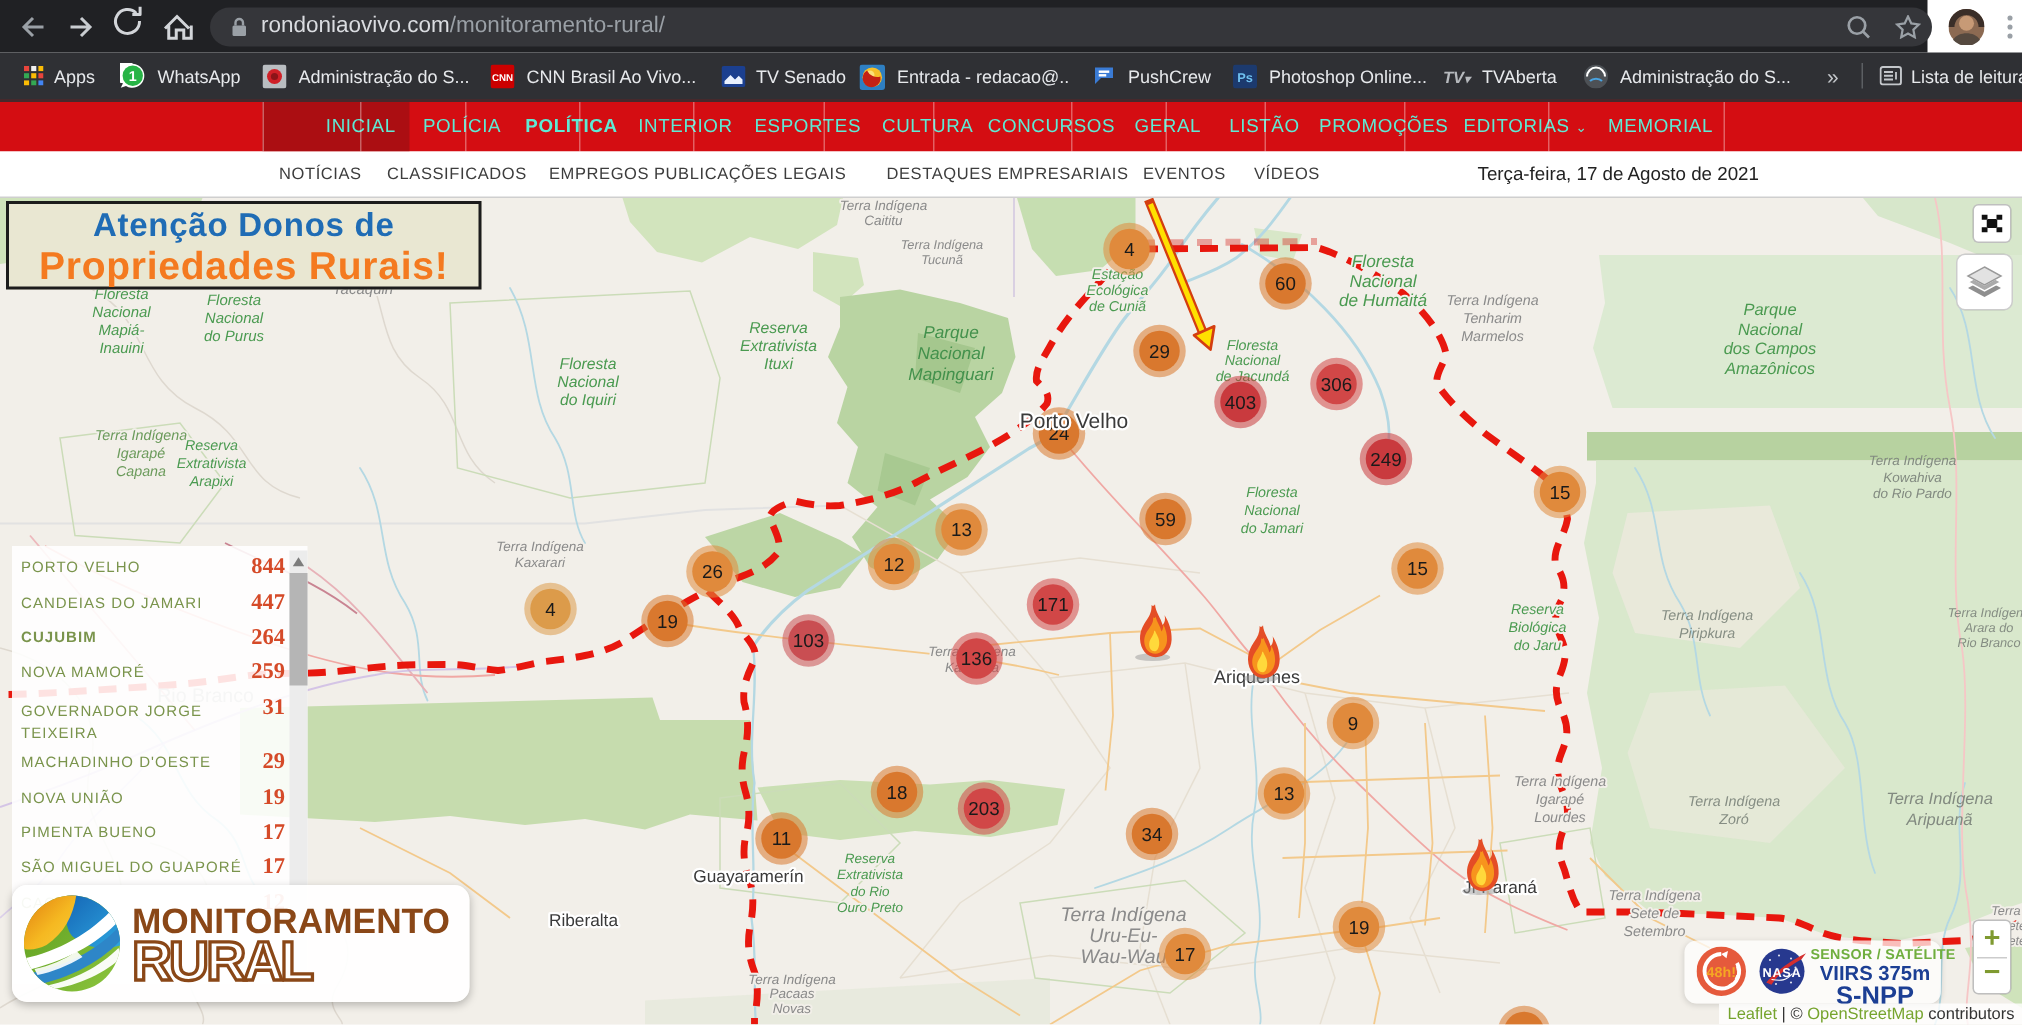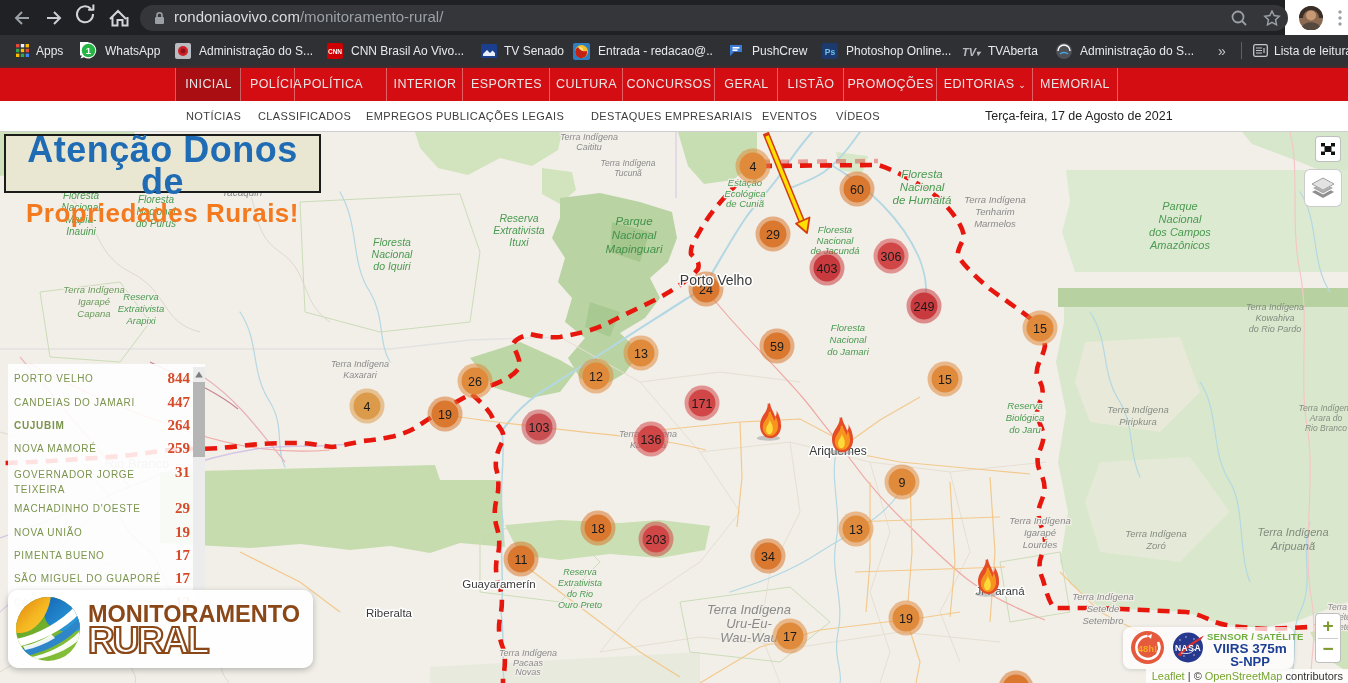--- a/index.html
+++ b/index.html
@@ -4,28 +4,28 @@
 <style>
   html,body{margin:0;padding:0;width:1348px;height:683px;overflow:hidden;
     font-family:"Liberation Sans",sans-serif;background:#fff;}
   .abs{position:absolute;}
   #chrome{position:absolute;left:0;top:0;width:1285px;height:35px;background:#202124;}
   #pill{position:absolute;left:140px;top:5px;width:1148px;height:26px;border-radius:13px;background:#35363a;}
   #bookbar{position:absolute;left:0;top:35px;width:1348px;height:31px;background:#2f3034;}
   .bktxt{position:absolute;top:9px;font-size:12px;color:#e7e9ec;white-space:nowrap;}
   #darkstrip{position:absolute;left:0;top:66px;width:1348px;height:2px;background:#46292c;}
   #rednav{position:absolute;left:0;top:68px;width:1348px;height:33px;background:#d40d12;}
-  .rcell{position:absolute;top:0;height:33px;line-height:33px;text-align:center;color:#e5e5e5;
-     font-size:12.5px;letter-spacing:.4px;border-left:1px solid rgba(255,255,255,.35);}
+  .rcell{position:absolute;top:0;height:33px;line-height:33px;text-align:center;color:#5eead4;
+     font-size:12.5px;letter-spacing:.4px;border-left:1px solid rgba(255,255,255,.35);padding-left:32px;}
   #subnav{position:absolute;left:0;top:101px;width:1348px;height:30px;background:#fff;border-bottom:1px solid #cfcfcf;}
   .scell{position:absolute;top:0;height:30px;line-height:30px;color:#3d3d3d;font-size:11px;letter-spacing:.4px;white-space:nowrap;}
   #map{position:absolute;left:0;top:132px;width:1348px;height:551px;background:#f2efe9;overflow:hidden;}
   #atenbox{position:absolute;left:4px;top:2px;width:313px;height:54px;background:#e9e7d2;
     border:2px solid #1c1c1c;text-align:center;font-weight:bold;line-height:25px;padding-top:1px;}
-  #atenbox .l1{color:#1f6cb5;font-size:36px;letter-spacing:.5px;}
+  #atenbox .l1{color:#1f6cb5;font-size:22px;letter-spacing:.5px;}
   #atenbox .l2{color:#f47a20;font-size:26px;letter-spacing:.5px;}
   #listpanel{position:absolute;left:8px;top:232px;width:197px;height:292px;background:rgba(255,255,255,.88);}
   .lrow{position:absolute;left:6px;font-size:10px;letter-spacing:.7px;color:#7a944c;white-space:nowrap;}
   .lnum{position:absolute;font-family:"Liberation Serif",serif;font-weight:bold;font-size:15px;color:#d54a28;width:42px;text-align:right;left:140px;}
   #sbtrack{position:absolute;left:185px;top:3px;width:12px;height:286px;background:#ececec;}
   #sbthumb{position:absolute;left:0px;top:15px;width:12px;height:75px;background:#b5b5b5;}
   #logobox{position:absolute;left:8px;top:458px;width:305px;height:78px;background:rgba(255,255,255,.94);
     border-radius:10px;box-shadow:0 2px 6px rgba(0,0,0,.25);}
   #badgebox{position:absolute;left:1123px;top:495px;width:171px;height:42px;background:rgba(255,255,255,.72);
     border-radius:8px;box-shadow:0 1px 4px rgba(0,0,0,.15);}
@@ -145,21 +145,21 @@
     <rect x="0.7" y="0.7" width="13.6" height="11.6" rx="1.5" fill="none" stroke="#c4c7cb" stroke-width="1.3"></rect>
     <path d="M3 4 h6 M3 6.5 h6 M3 9 h6 M11 4 v5 M11 9 h0" stroke="#c4c7cb" stroke-width="1.2"></path>
   </svg>
   <div class="bktxt" style="left:1274px;">Lista de leitura</div>
 </div>
 <div id="darkstrip"></div>
 
 <div id="rednav">
   <div class="rcell" style="left:175px;width:65px;background:#ab0e12;">INICIAL</div>
   <div class="rcell" style="left:240px;width:70px;">POLÍCIA</div>
-  <div class="rcell" style="left:294px;width:76px;">POLÍTICA</div>
+  <div class="rcell" style="left:310px;width:76px;font-weight:bold;">POLÍTICA</div>
   <div class="rcell" style="left:386px;width:76px;">INTERIOR</div>
   <div class="rcell" style="left:462px;width:87px;">ESPORTES</div>
   <div class="rcell" style="left:549px;width:73px;">CULTURA</div>
   <div class="rcell" style="left:622px;width:92px;">CONCURSOS</div>
   <div class="rcell" style="left:714px;width:63px;">GERAL</div>
   <div class="rcell" style="left:777px;width:66px;">LISTÃO</div>
   <div class="rcell" style="left:843px;width:93px;">PROMOÇÕES</div>
   <div class="rcell" style="left:936px;width:96px;">EDITORIAS <span style="font-size:9px;">⌄</span></div>
   <div class="rcell" style="left:1032px;width:84px;border-right:1px solid rgba(255,255,255,.35);">MEMORIAL</div>
 </div>
@@ -552,21 +552,21 @@
           <circle cx="7" cy="18" r=".7"></circle>
           <circle cx="12" cy="25" r=".7"></circle>
           <circle cx="22" cy="24" r=".7"></circle>
       </g>
       <path d="M5.5 24 C12 16 22 9.5 32 4.5 L29 8.5 C20 13.5 12.5 19.5 9 25.5 Z" fill="#d42e2e"></path>
       <text x="16" y="20" font-size="8.5" font-weight="bold" fill="#fff" text-anchor="middle" letter-spacing=".5">NASA</text>
       <path d="M9 22 c6 1 10 1 14 -4" stroke="#fff" stroke-width=".8" fill="none"></path>
     </svg>
     <div class="abs" style="left:84px;top:4px;width:86px;text-align:center;font-size:9.5px;font-weight:bold;color:#6fae3e;letter-spacing:.2px;white-space:nowrap;">SENSOR / SATÉLITE</div>
     <div class="abs" style="left:84px;top:14px;width:86px;text-align:center;font-size:13.5px;font-weight:bold;color:#1c3f94;">VIIRS 375m</div>
-    <div class="abs" style="left:84px;top:27px;width:86px;text-align:center;font-size:13px;font-weight:bold;color:#1c3f94;">S-NPP</div>
+    <div class="abs" style="left:84px;top:27px;width:86px;text-align:center;font-size:17px;font-weight:bold;color:#1c3f94;">S-NPP</div>
   </div>
   <div id="zoomctl">
     <div class="abs" style="left:0;top:0;width:24px;height:24px;text-align:center;line-height:24px;color:#7f9a30;font-size:19px;font-weight:bold;">+</div>
     <div class="abs" style="left:2px;top:24px;width:20px;border-top:1px solid #ccc;"></div>
     <div class="abs" style="left:0;top:24px;width:24px;height:24px;text-align:center;line-height:22px;color:#7f9a30;font-size:19px;font-weight:bold;">−</div>
   </div>
   <div id="fsbtn">
     <svg class="abs" style="left:5px;top:6px" width="14" height="12" viewBox="0 0 14 12">
       <g fill="#111">
         <rect x="0" y="0" width="4" height="3.5"></rect>

